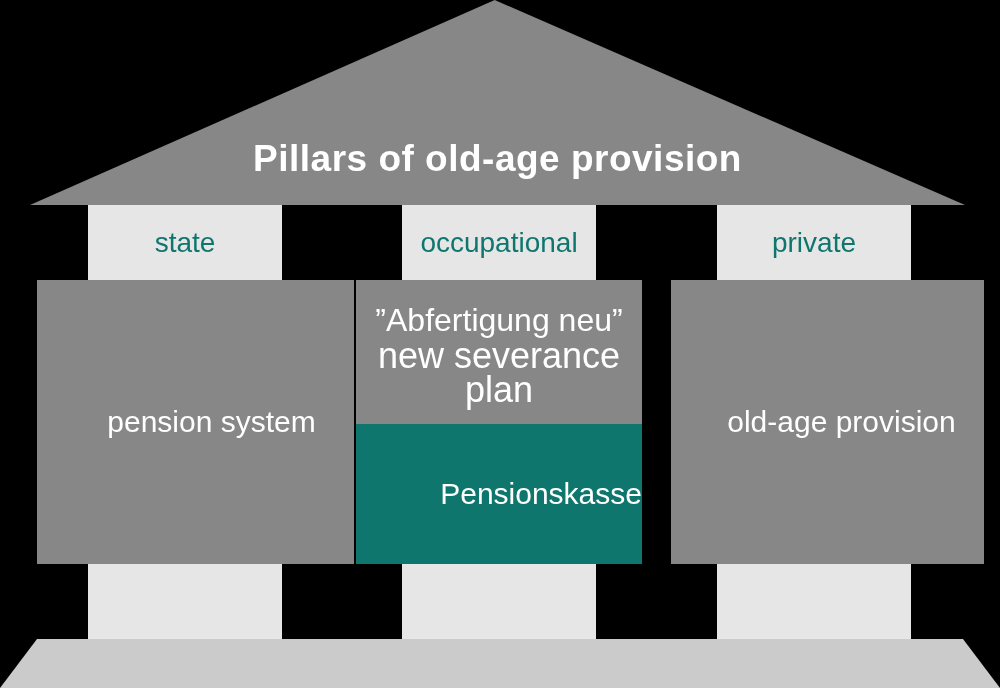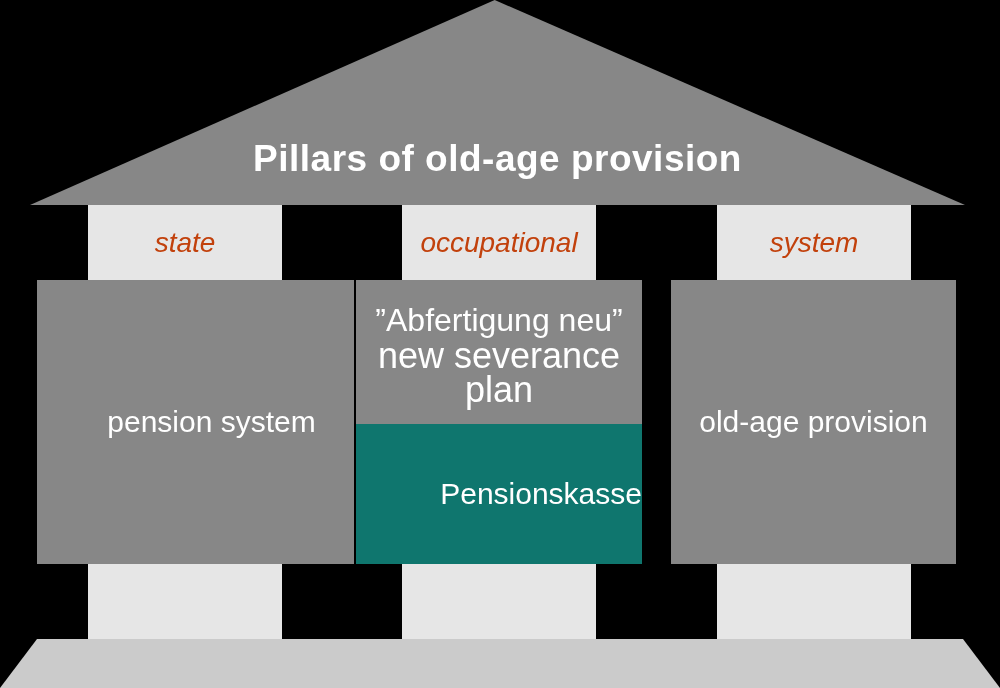--- a/index.html
+++ b/index.html
@@ -47,24 +47,23 @@
     background: #e6e6e6;
     z-index: 1;
   }
   .pillar-left   { left: 88px; }
   .pillar-middle { left: 402px; }
   .pillar-right  { left: 717px; }
   .pillar-label {
     display: block;
     margin-top: 22px;
     text-align: center;
-    color: #c2410c;
+    color: #0f766e;
     font-size: 28px;
     font-weight: 400;
-    font-style: italic;
   }
 
   
   .base {
     position: absolute;
     left: 0;
     top: 639px;
     width: 1000px;
     height: 49px;
     background: #cbcbcb;
@@ -80,21 +79,21 @@
     z-index: 2;
     display: flex;
     align-items: center;
     justify-content: center;
     color: #ffffff;
     font-size: 30px;
     font-weight: 400;
     text-align: center;
   }
   .box-left  { left: 37px;  width: 285px; padding-left: 32px; }
-  .box-right { left: 671px; width: 285px; }
+  .box-right { left: 671px; width: 285px; padding-left: 28px; }
 
   .box-middle {
     position: absolute;
     left: 356px;
     top: 280px;
     width: 286px;
     height: 284px;
     z-index: 2;
     display: flex;
     flex-direction: column;
@@ -133,21 +132,21 @@
     <div class="roof-title">Pillars of old-age provision</div>
   </div>
 
   <div class="pillar pillar-left">
     <span class="pillar-label">state</span>
   </div>
   <div class="pillar pillar-middle">
     <span class="pillar-label">occupational</span>
   </div>
   <div class="pillar pillar-right">
-    <span class="pillar-label">system</span>
+    <span class="pillar-label">private</span>
   </div>
 
   <div class="base"></div>
 
   <div class="box box-left">
     <span>pension system</span>
   </div>
 
   <div class="box-middle">
     <div class="box-middle-gray">

